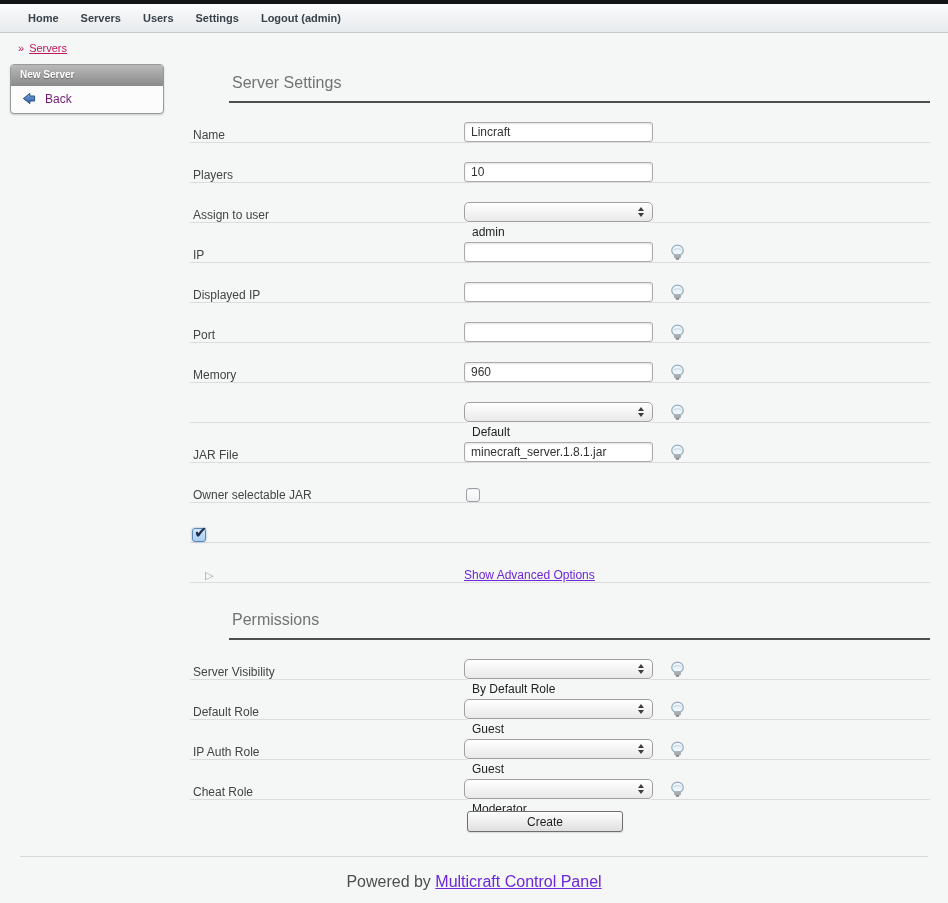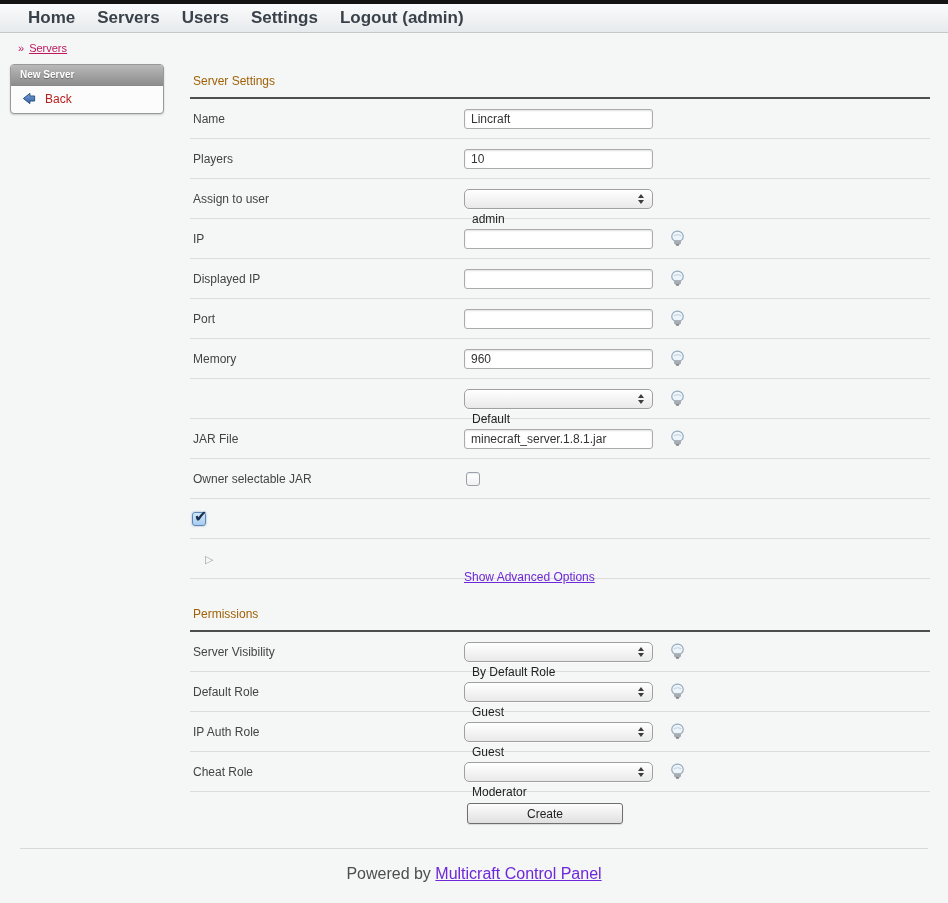--- a/index.html
+++ b/index.html
@@ -15,21 +15,21 @@
   
   .top-strip { height:4px; background:#141414; }
   .navbar {
     height: 29px;
     background: linear-gradient(#fafbfc, #e7eaec);
     border-bottom: 1px solid #c3c8ca;
     display: flex; align-items: center;
     padding-left: 17px;
   }
   .nav-item {
-    font-size: 17px; font-weight: bold; color: #39424b;
+    font-size: 11px; font-weight: bold; color: #39424b;
     padding: 0 11px; cursor: pointer; white-space: nowrap;
   }
   
   .breadcrumb { padding: 9px 0 0 18px; font-size: 11px; color:#be185d; }
   .breadcrumb .crumb-link { text-decoration: underline; margin-left: 5px; cursor:pointer; }
   
   .sidebar {
     position: absolute; left: 10px; top: 64px; width: 154px;
     background: #fcfcfc;
     border: 1px solid #999;
@@ -39,33 +39,34 @@
   .sidebar-header {
     background: linear-gradient(#b9b9b9, #8d8d8d);
     color:#fff; font-size:10px; font-weight:bold;
     padding: 4px 9px 5px;
     border-radius: 3px 3px 0 0;
     border-bottom: 1px solid #8a8a8a;
     text-shadow: 0 1px 1px rgba(0,0,0,.35);
   }
   .sidebar-back {
     display:flex; align-items:center; gap:8px;
-    padding: 5px 9px 7px; font-size:12px; color:#b91c1c; cursor:pointer;
+    padding: 5px 9px 7px; font-size:12px; color:#701a75; cursor:pointer;
   }
   .back-icon { width:17px; height:15px; flex:0 0 auto; }
   
   .main { margin: 0 18px 0 190px; }
   .section-title {
-    font-size: 12px; color: #a16207;
+    font-size: 16px; color: #737373;
     padding: 20px 0 9px 3px;
     border-bottom: 2px solid #4e4e4e;
+    margin-left: 39px;
   }
   .section-title.permissions { padding-top: 28px; }
   .row {
-    display: flex; align-items: center;
+    display: flex; align-items: flex-end;
     height: 40px;
     border-bottom: 1px solid #dcdcdc;
     font-size: 12px;
   }
   .row-label { width: 274px; color: #444; padding-left: 3px; flex: 0 0 auto; }
   .control { display: flex; align-items: center; }
   input.text {
     width: 189px; height: 20px;
     border: 1px solid #ababab; border-radius: 3px;
     padding: 1px 6px;

